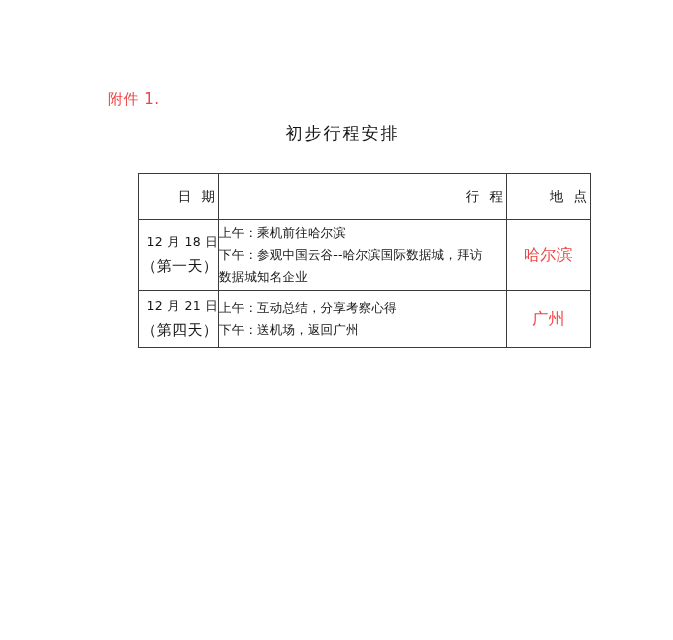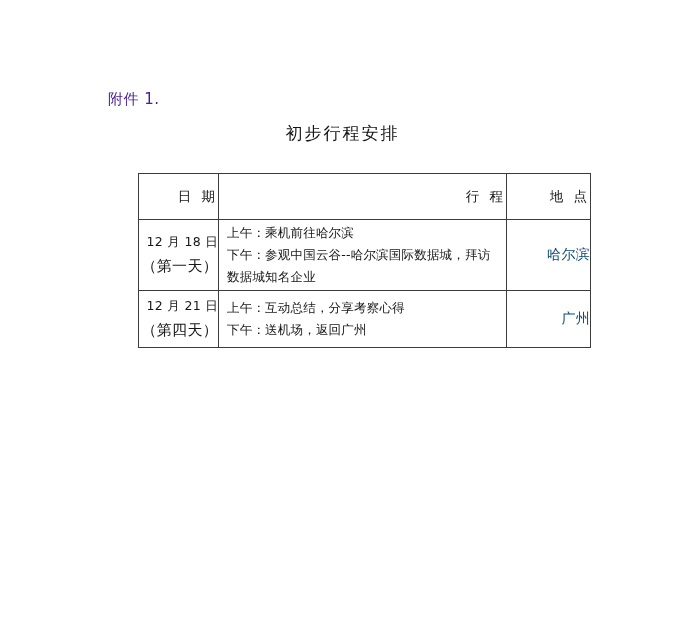--- a/index.html
+++ b/index.html
@@ -19,21 +19,21 @@
     width: 673px;
     height: 640px;
     box-sizing: border-box;
   }
   .attachment-label {
     position: absolute;
     left: 108px;
     top: 90px;
     font-size: 15px;
     letter-spacing: 0.5px;
-    color: #4c1d95;
+    color: #ef4444;
   }
   .doc-title {
     position: absolute;
     left: 0;
     right: 0;
     top: 122px;
     text-align: center;
     font-size: 17px;
     letter-spacing: 2px;
     color: #141414;
@@ -79,25 +79,25 @@
     display: block;
     font-size: 15px;
   }
   .route-cell {
     font-size: 12.5px;
     line-height: 1.75;
     color: #161616;
     padding: 8px 8px 8px 10px;
     letter-spacing: 0.2px;
   }
-  .route-cell div { white-space: nowrap; margin-left: 8px; }
+  .route-cell div { white-space: nowrap; }
   .place-cell {
-    text-align: right;
-    font-size: 14px;
-    color: #0c4a6e;
+    text-align: center;
+    font-size: 16px;
+    color: #ef4444;
     letter-spacing: 0.3px;
   }
   .row-1 td { height: 70px; }
   .row-2 td { height: 70px; }
   .row-3 td { height: 56px; }
   .row-4 td { height: 56px; }
 </style>
 </head>
 <body>
 

